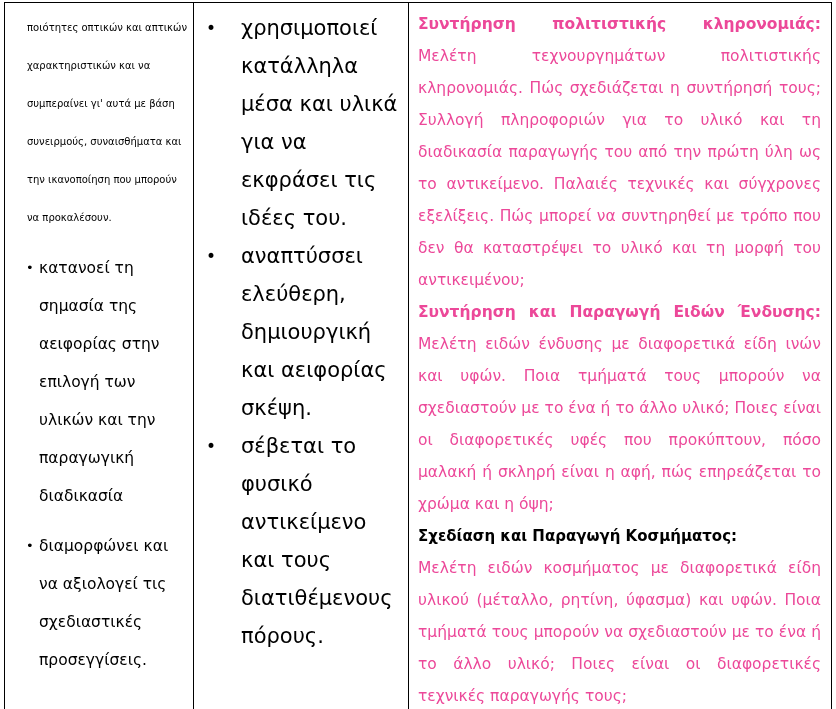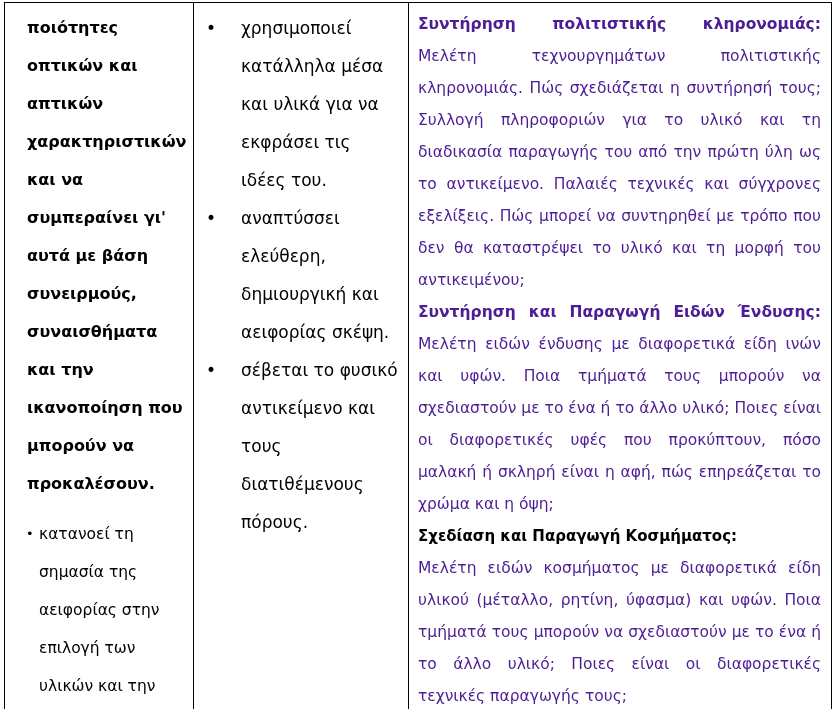--- a/index.html
+++ b/index.html
@@ -46,24 +46,23 @@
   .col-2 { width: 214px; }
   .col-3 { width: 422px; }
 
   
   .cell-inner-1 {
     padding: 6px 6px 4px 8px;
   }
   .lead-lines {
     margin: 0;
     padding: 0 0 0 14px;
-    font-size: 16px;
+    font-size: 10px;
     line-height: 38px;
     color: #000000;
-    font-weight: bold;
   }
   .bullets-tight {
     list-style: none;
     margin: 0;
     padding: 0;
     font-size: 15.5px;
     line-height: 38px;
   }
   .bullets-tight > li {
     position: relative;
@@ -80,21 +79,21 @@
   }
 
   
   .cell-inner-2 {
     padding: 6px 8px 4px 10px;
   }
   .bullets-wide {
     list-style: none;
     margin: 0;
     padding: 0;
-    font-size: 17px;
+    font-size: 21px;
     line-height: 38px;
   }
   .bullets-wide > li {
     position: relative;
     padding-left: 37px;
     margin: 0;
   }
   .bullets-wide > li::before {
     content: "\2022";
     position: absolute;
@@ -107,21 +106,21 @@
   
   .cell-inner-3 {
     padding: 5px 10px 4px 9px;
   }
   .para {
     margin: 0;
     font-size: 15.5px;
     line-height: 32px;
     text-align: justify;
     text-justify: inter-word;
-    color: #4c1d95;
+    color: #ec4899;
   }
   .run-in {
     font-weight: bold;
   }
   .block-heading {
     margin: 0;
     font-size: 15px;
     line-height: 32px;
     font-weight: bold;
     text-align: left;

